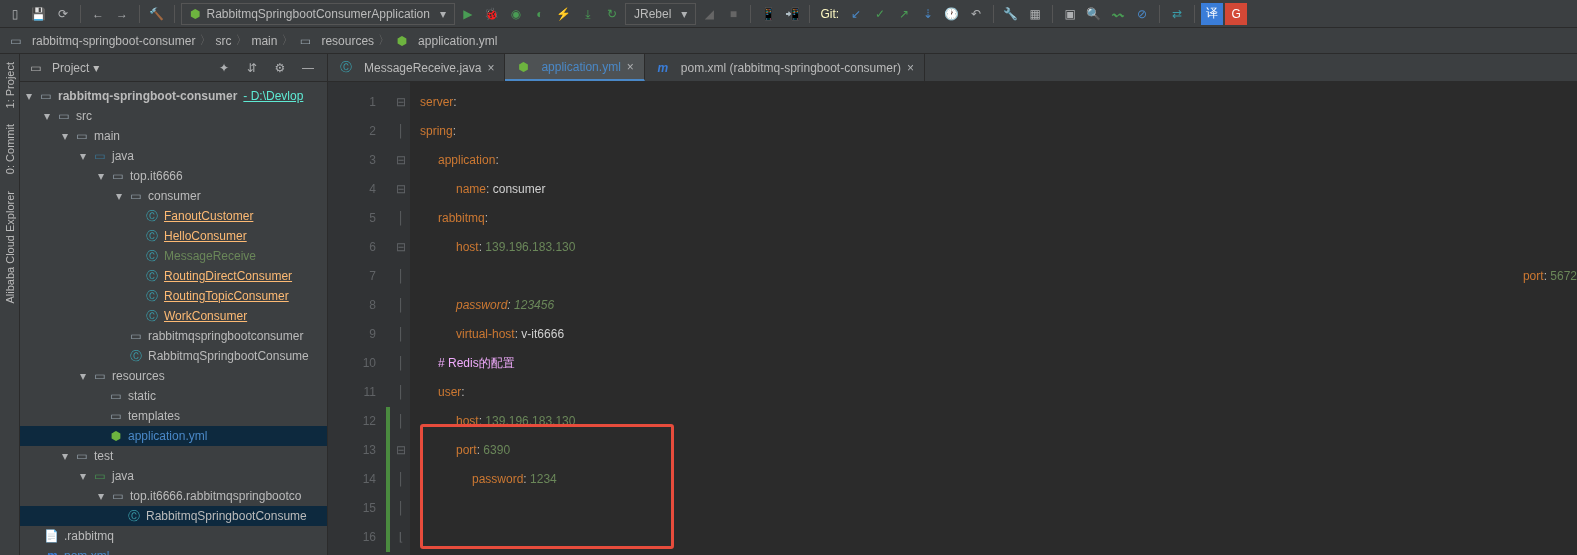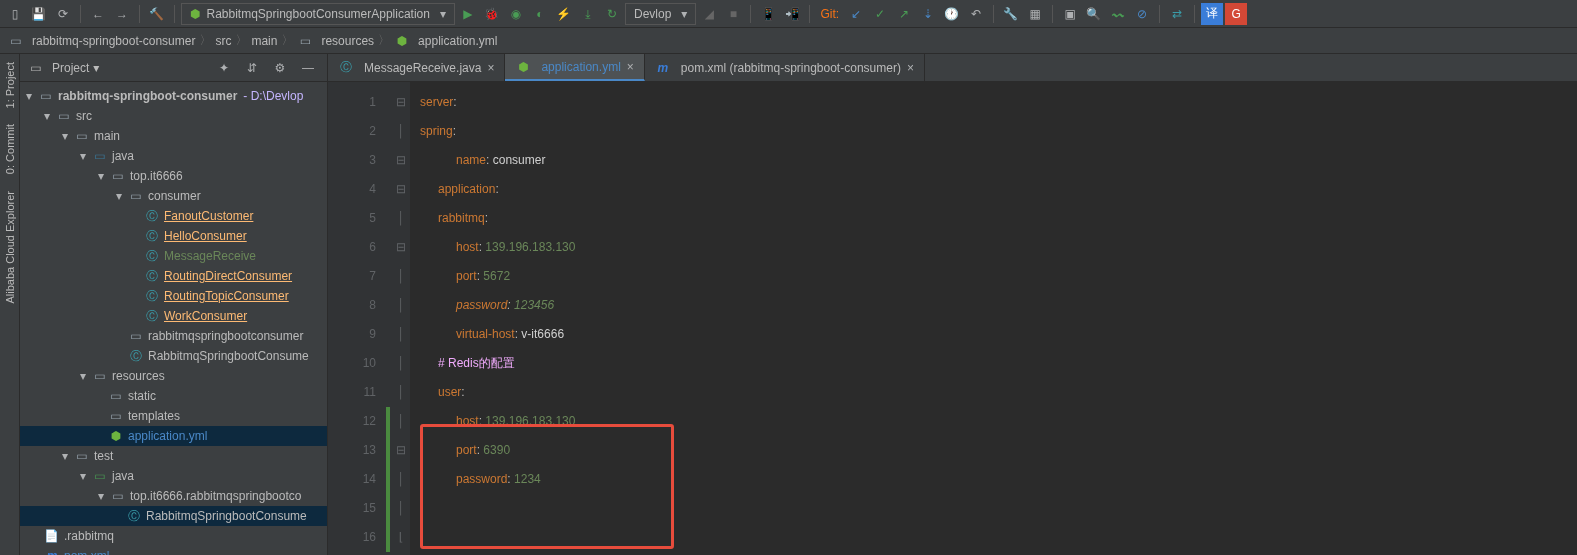--- a/index.html
+++ b/index.html
@@ -5,21 +5,21 @@
 * { margin:0; padding:0; box-sizing:border-box; font-family:"Segoe UI",Arial,sans-serif; font-size:12px; }
 body { background:#2b2b2b; color:#bbbbbb; width:1577px; height:555px; overflow:hidden; display:flex; flex-direction:column; }
 .toolbar { height:28px; background:#3c3f41; display:flex; align-items:center; padding:0 4px; border-bottom:1px solid #2b2b2b; gap:2px; }
 .tb-btn { width:22px; height:22px; display:flex; align-items:center; justify-content:center; color:#afb1b3; cursor:pointer; }
 .tb-sep { width:1px; height:18px; background:#555; margin:0 4px; }
 .run-config { display:flex; align-items:center; height:22px; padding:0 8px; background:#3c3f41; border:1px solid #555; color:#bbbbbb; gap:6px; cursor:pointer; }
 .run-config .spring-icon { color:#6db33f; }
 .green { color:#499c54; }
 .cyan { color:#3a9ba8; }
 .blue { color:#4a88c7; }
-.git-label { color:#f97316; margin:0 4px; }
+.git-label { color:#fef9c3; margin:0 4px; }
 .breadcrumb { height:26px; background:#3c3f41; display:flex; align-items:center; padding:0 8px; gap:4px; border-bottom:1px solid #2b2b2b; }
 .crumb { color:#bbbbbb; display:flex; align-items:center; gap:4px; }
 .crumb-sep { color:#6e6e6e; }
 .main { flex:1; display:flex; overflow:hidden; }
 .left-bar { width:20px; background:#3c3f41; display:flex; flex-direction:column; align-items:center; border-right:1px solid #2b2b2b; }
 .left-bar-item { writing-mode:vertical-rl; transform:rotate(180deg); padding:8px 2px; color:#bbbbbb; cursor:pointer; font-size:11px; }
 .project-panel { width:308px; background:#3c3f41; display:flex; flex-direction:column; border-right:1px solid #2b2b2b; }
 .panel-header { height:28px; display:flex; align-items:center; padding:0 8px; justify-content:space-between; border-bottom:1px solid #2b2b2b; }
 .panel-title { display:flex; align-items:center; gap:4px; color:#bbbbbb; cursor:pointer; }
 .panel-tools { display:flex; gap:6px; }
@@ -28,21 +28,21 @@
 .chev { width:10px; color:#afb1b3; margin-right:2px; }
 .icon { width:16px; display:inline-flex; justify-content:center; margin-right:4px; }
 .folder { color:#9aa7b0; }
 .folder-src { color:#3a7a9c; }
 .folder-res { color:#9aa7b0; }
 .file-java { color:#3a9ba8; }
 .file-yml { color:#6db33f; }
 .file-xml { color:#3a9ba8; }
 .file-txt { color:#9aa7b0; }
 .tree-label { color:#bbbbbb; }
-.tree-dim { color:#c4b5fd; }
+.tree-dim { color:#5eead4;text-decoration:underline; }
 .tree-hl { color:#fdba74;text-decoration:underline; }
 .tree-row.sel { background:#0d293e; }
 .editor-area { flex:1; display:flex; flex-direction:column; background:#2b2b2b; }
 .tabs { height:28px; display:flex; background:#3c3f41; border-bottom:1px solid #2b2b2b; }
 .tab { display:flex; align-items:center; gap:6px; padding:0 10px; color:#bbbbbb; cursor:pointer; border-right:1px solid #2b2b2b; }
 .tab.active { background:#4e5254; border-bottom:2px solid #4a88c7; }
 .tab .close { color:#afb1b3; cursor:pointer; }
 .tab.active .label { color:#4a88c7; }
 .editor { flex:1; display:flex; overflow:hidden; font-family:"JetBrains Mono","Consolas",monospace; font-size:15px; }
 .gutter { width:56px; background:#313335; text-align:right; padding:6px 8px 6px 0; color:#606366; line-height:29px; }
@@ -77,21 +77,21 @@
     <span class="dropdown-chev">▾</span>
   </div>
   <div class="tb-btn green">▶</div>
   <div class="tb-btn green">🐞</div>
   <div class="tb-btn green">◉</div>
   <div class="tb-btn green">◐</div>
   <div class="tb-btn green">⚡</div>
   <div class="tb-btn green">⤓</div>
   <div class="tb-btn green">↻</div>
   <div class="run-config" style="min-width:70px;">
-    <span>Devlop</span>
+    <span>JRebel</span>
     <span class="dropdown-chev">▾</span>
   </div>
   <div class="tb-btn" style="color:#666;">◢</div>
   <div class="tb-btn" style="color:#666;">■</div>
   <div class="tb-sep"></div>
   <div class="tb-btn">📱</div>
   <div class="tb-btn">📲</div>
   <div class="tb-sep"></div>
   <span class="git-label">Git:</span>
   <div class="tb-btn blue">↙</div>
@@ -327,29 +327,29 @@
         <div class="fold-handle">│</div>
         <div class="fold-handle">│</div>
         <div class="fold-handle">⊟</div>
         <div class="fold-handle">│</div>
         <div class="fold-handle">│</div>
         <div class="fold-handle">⌊</div>
       </div>
       <div class="code">
         <div><span class="k">server</span><span>:</span></div>
         <div><span class="k">spring</span><span>:</span></div>
+        <div style="padding-left:18px;"><span class="k">application</span><span>:</span></div>
         <div style="padding-left:36px;"><span class="k">name</span><span>: </span><span class="v-alt">consumer</span></div>
-        <div style="padding-left:18px;"><span class="k">application</span><span>:</span></div>
         <div style="padding-left:18px;"><span class="k">rabbitmq</span><span>:</span></div>
         <div style="padding-left:36px;"><span class="k">host</span><span>: </span><span class="v">139.196.183.130</span></div>
-        <div style="padding-left:36px;"><span class="k">port</span><span>: </span><span class="v">5672</span></div>
+        <div style="padding-left:36px;text-align:right;"><span class="k">port</span><span>: </span><span class="v">5672</span></div>
         <div style="padding-left:36px;font-style:italic;"><span class="k">password</span><span>: </span><span class="v">123456</span></div>
         <div style="padding-left:36px;"><span class="k">virtual-host</span><span>: </span><span class="v-alt">v-it6666</span></div>
         <div style="padding-left:18px;"><span class="c"># Redis的配置</span></div>
         <div style="padding-left:18px;"><span class="k">user</span><span>:</span></div>
         <div style="padding-left:36px;"><span class="k">host</span><span>: </span><span class="v">139.196.183.130</span></div>
         <div style="padding-left:36px;"><span class="k">port</span><span>: </span><span class="v">6390</span></div>
-        <div style="padding-left:36px;"><span class="k">password</span><span>: </span><span class="v">1234</span></div>
+        <div style="padding-left:52px;"><span class="k">password</span><span>: </span><span class="v">1234</span></div>
         <div class="highlight-box" style="top:342px;left:10px;width:254px;height:125px;"></div>
       </div>
     </div>
   </div>
 </div>
 
 </body></html>

